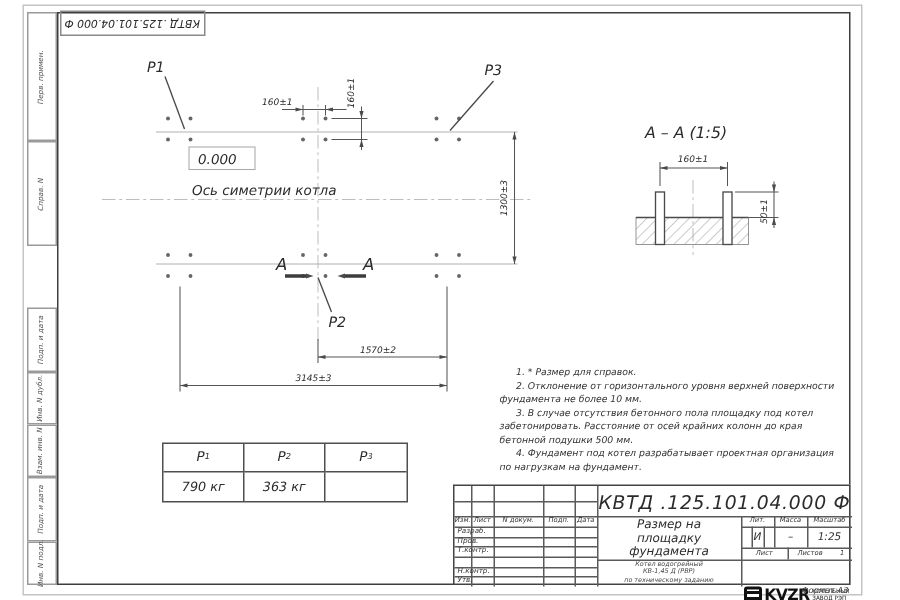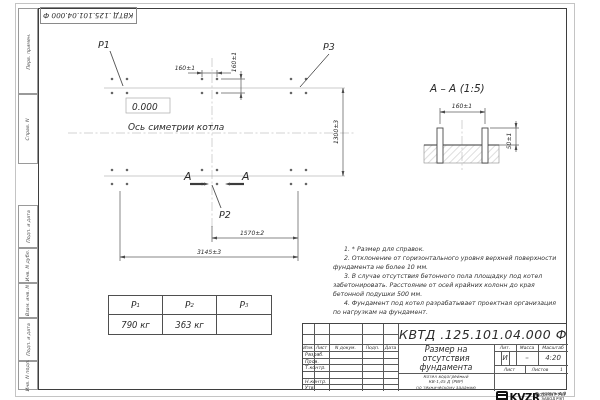--- a/index.html
+++ b/index.html
@@ -292,35 +292,35 @@
     <div class="tc left" style="left:1px;top:27px;width:25px;height:7px;font-size:4.8px;">Разраб.</div>
     <div class="tc left" style="left:1px;top:34px;width:25px;height:6px;font-size:4.8px;">Пров.</div>
     <div class="tc left" style="left:1px;top:40px;width:25px;height:7px;font-size:4.8px;">Т.контр.</div>
     <div class="tc left" style="left:1px;top:54px;width:25px;height:6px;font-size:4.8px;">Н.контр.</div>
     <div class="tc left" style="left:1px;top:60px;width:25px;height:7px;font-size:4.8px;">Утв.</div>
 
     <div class="docnum">КВТД .125.101.04.000   Ф</div>
 
     <div class="tb-title">
       <div>Размер на</div>
-      <div>отсутствия</div>
+      <div>площадку</div>
       <div>фундамента</div>
     </div>
     <div class="tb-sub">
       <div>Котел водогрейный</div>
       <div>КВ-1,45 Д (РВР)</div>
       <div>по техническому заданию</div>
     </div>
 
     <div class="tc" style="left:191px;top:20px;width:22px;height:7px;">Лит.</div>
     <div class="tc" style="left:213px;top:20px;width:22px;height:7px;">Масса</div>
     <div class="tc" style="left:235px;top:20px;width:30px;height:7px;">Масштаб</div>
     <div class="tc" style="left:198px;top:27px;width:8px;height:14px;font-size:7px;">И</div>
     <div class="tc" style="left:213px;top:27px;width:22px;height:14px;font-size:7px;">–</div>
-    <div class="tc" style="left:235px;top:27px;width:30px;height:14px;font-size:7px;">4:20</div>
+    <div class="tc" style="left:235px;top:27px;width:30px;height:14px;font-size:7px;">1:25</div>
 
     <div class="tc" style="left:191px;top:41px;width:31px;height:8px;">Лист</div>
     <div class="tc" style="left:222px;top:41px;width:30px;height:8px;">Листов</div>
     <div class="tc" style="left:252px;top:41px;width:13px;height:8px;">1</div>
 
     <div class="logo">
       <div class="logo-ic">
           <i></i>
           <i></i>
           <i></i>

